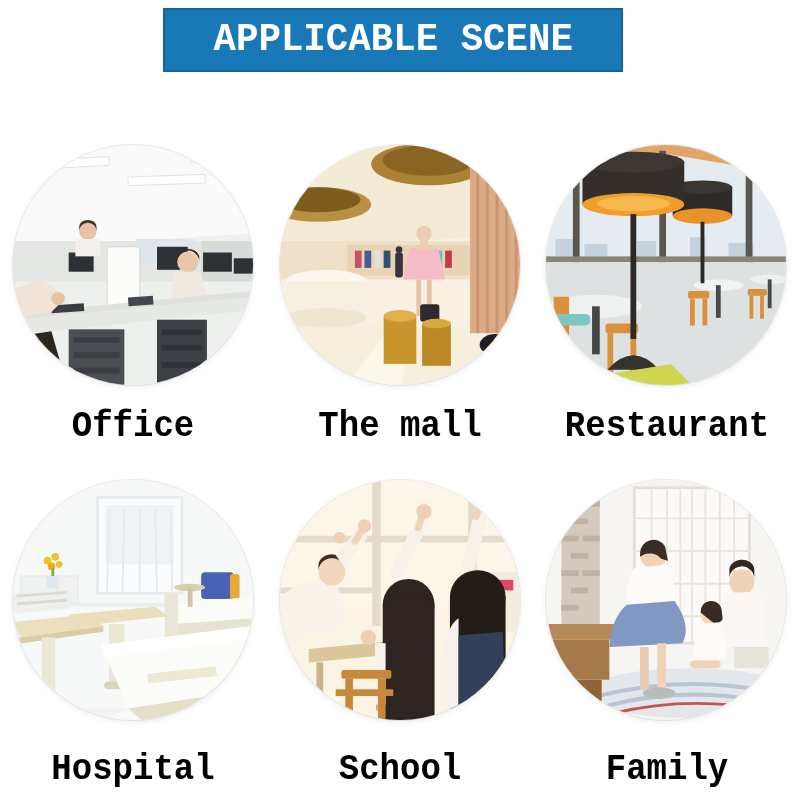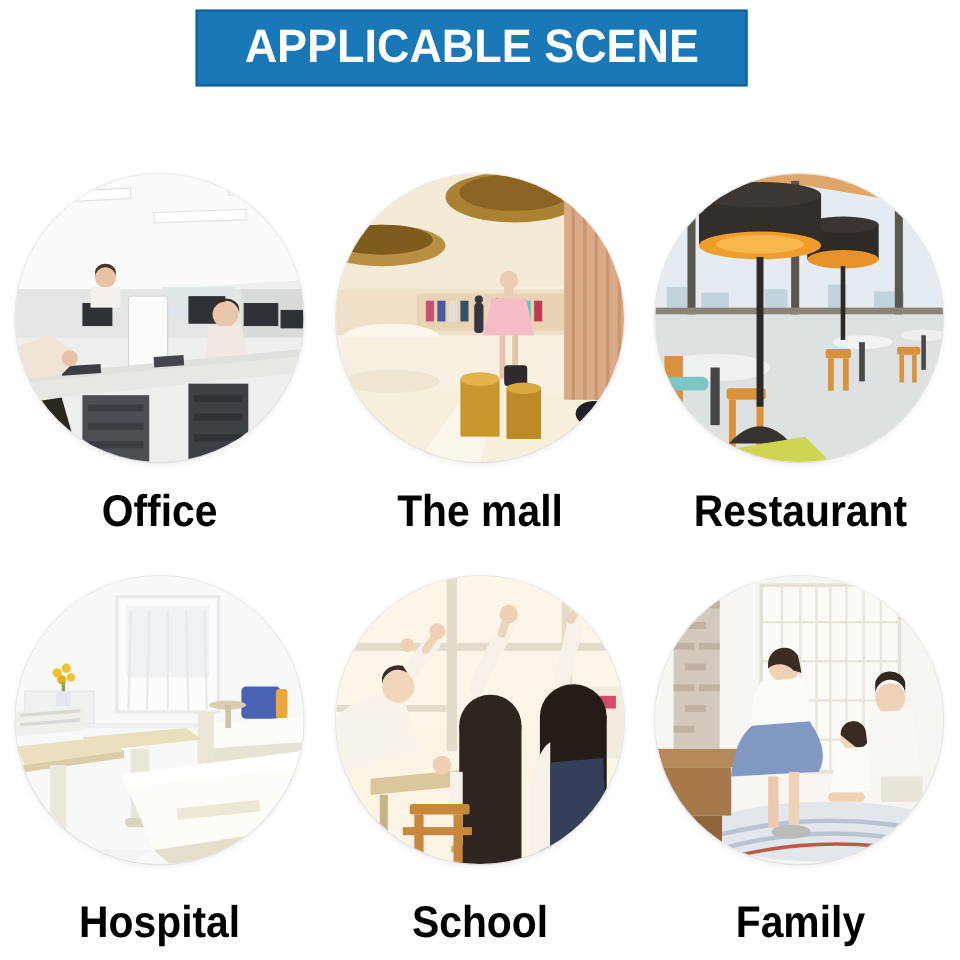--- a/index.html
+++ b/index.html
@@ -3,21 +3,21 @@
 <meta charset="utf-8">
 <style>
   :root{
     --banner-bg:#1878b8; --banner-border:#14639c; --banner-text:#ffffff;
     --label-text:#000000; --page-bg:#ffffff;
   }
   *{margin:0;padding:0;box-sizing:border-box;}
   html,body{background:#fff;}
   .page{
     position:relative;width:800px;height:800px;background:var(--page-bg);
-    font-family:Liberation Sans, sans-serif;overflow:hidden;
+    font-family:Liberation Mono, monospace;overflow:hidden;
   }
   .banner{
     position:absolute;left:163px;top:8px;width:460px;height:64px;
     background:var(--banner-bg);border:2px solid var(--banner-border);
     display:flex;align-items:center;justify-content:center;
   }
   .banner span{
     color:var(--banner-text);font-size:39px;font-weight:700;
     letter-spacing:0px;transform:scaleX(0.96);white-space:nowrap;
   }

